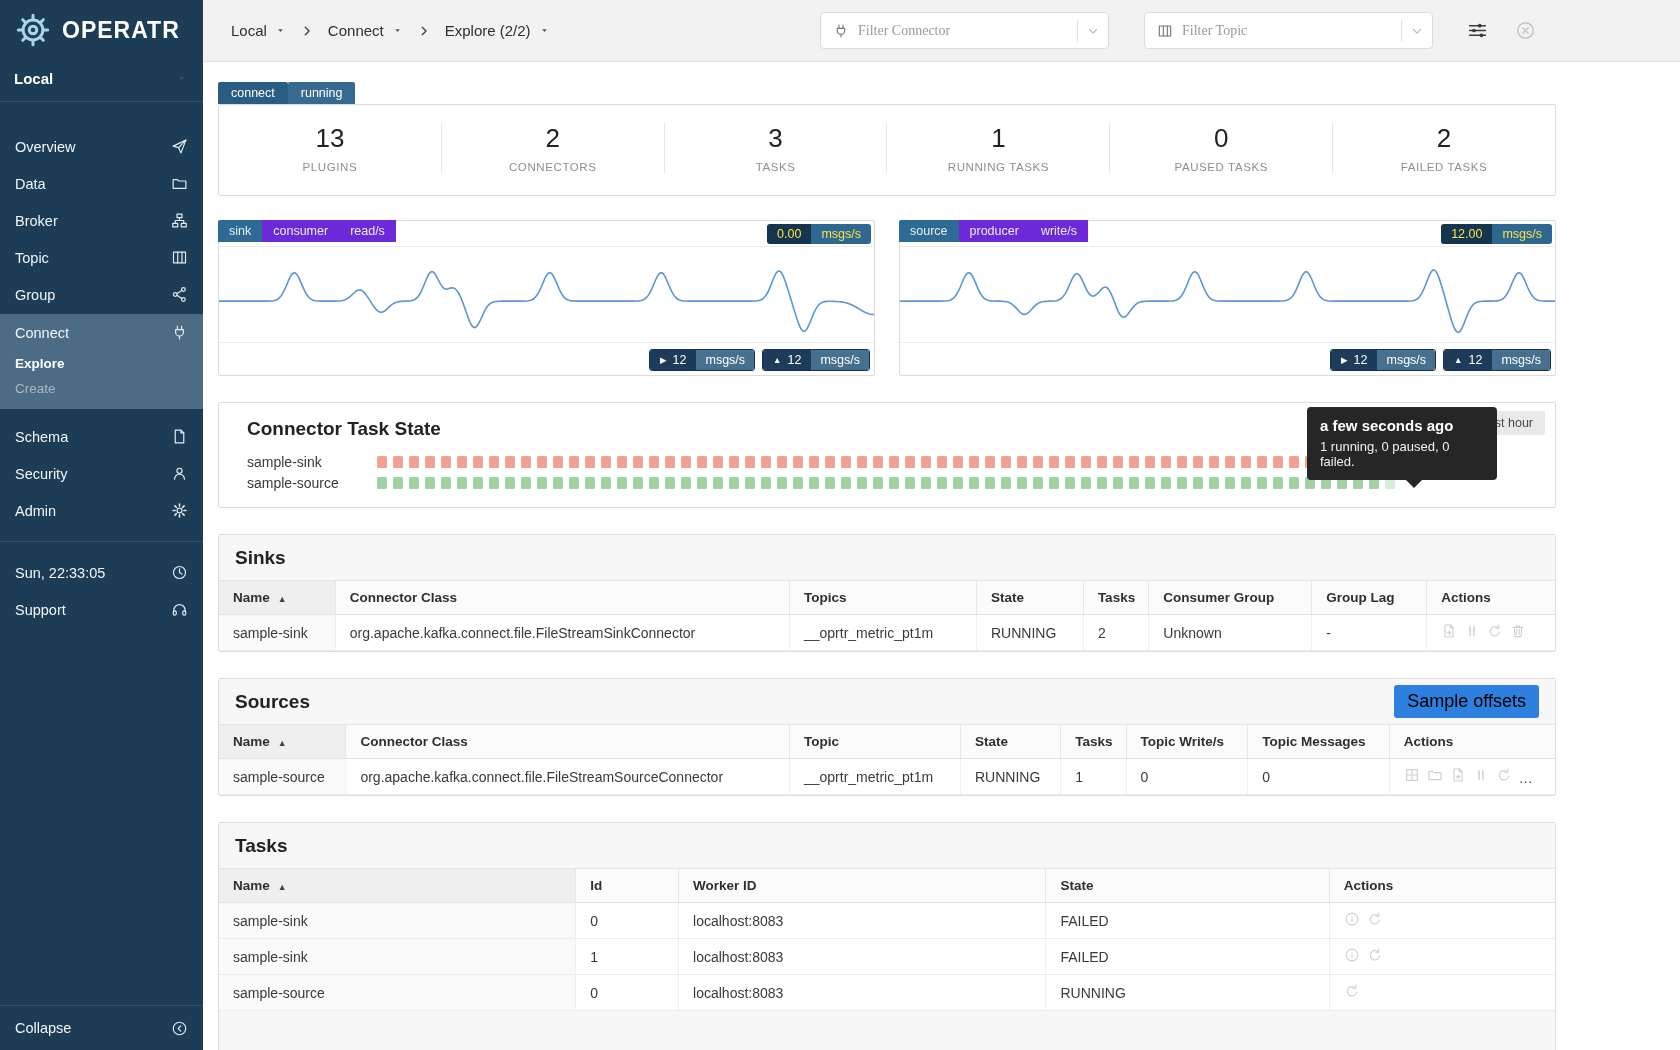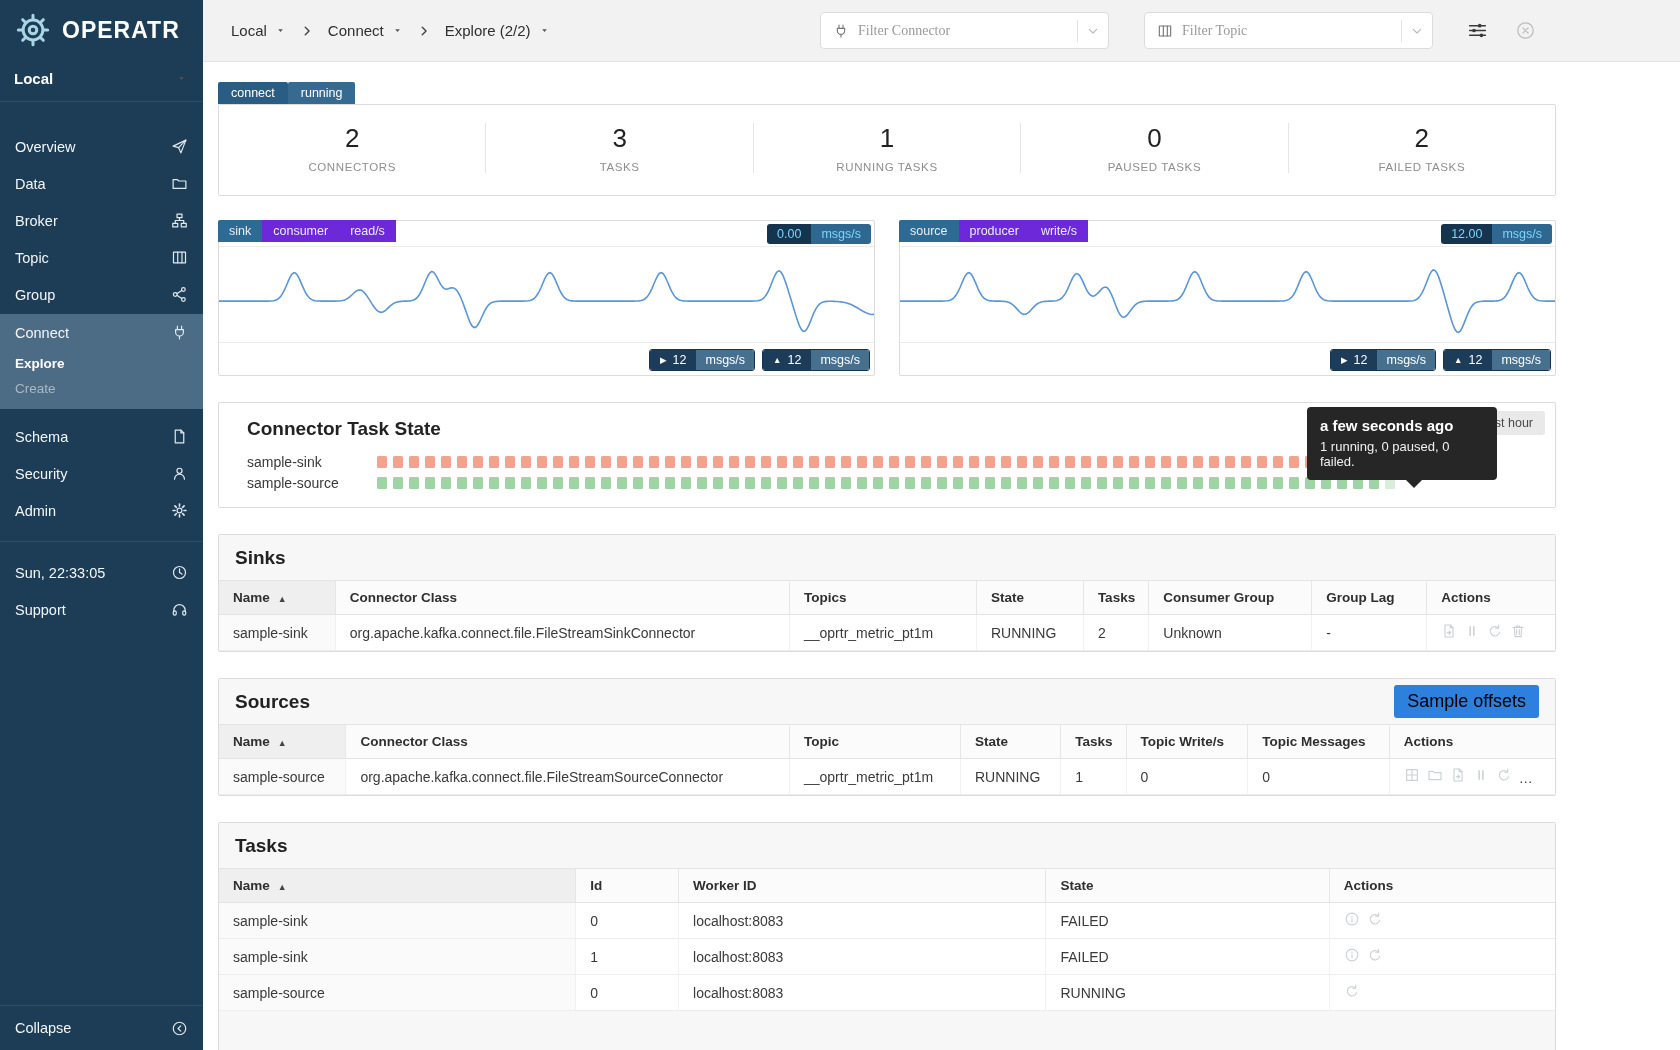--- a/index.html
+++ b/index.html
@@ -69,21 +69,21 @@
   .stat:last-child{border-right:none}
   .stat .v{font-size:26px;color:#222}
   .stat .l{font-size:11.5px;color:#8e8e8e;letter-spacing:.6px;margin-top:7px}
 
   .charts-row{display:flex;gap:24px;margin-bottom:26px}
   .chart-card{flex:1;height:156px;position:relative}
   .chart-tags{position:absolute;top:-1px;left:-1px;display:flex}
   .ctag{padding:4px 11px;font-size:12.5px;color:#e8eef3;cursor:pointer}
   .ctag.primary{background:#2e6b94;border-radius:2px 0 0 0}
   .ctag.dark{background:#6d28d9}
-  .chart-current{position:absolute;top:3px;right:3px;display:flex;font-size:12.5px;color:#7dd3fc;
+  .chart-current{position:absolute;top:3px;right:3px;display:flex;font-size:12.5px;color:#fde047;
     border-radius:3px;overflow:hidden}
   .chart-current .cv{background:#15344e;padding:3px 10px}
   .chart-current .cu{background:#2e6890;padding:3px 10px}
   .chart-plot{position:absolute;top:25px;left:0;right:0;height:97px;border-top:1px solid #ececec;border-bottom:1px solid #ececec}
   .chart-plot svg{width:100%;height:100%;display:block}
   .chart-footer{position:absolute;bottom:4px;right:4px;display:flex;gap:7px}
   .cbadge{display:flex;font-size:12.5px;color:#fff;border:1px solid #16344f;border-radius:3px;overflow:hidden}
   .cbadge .bv{background:#1c3c5a;padding:3px 10px;display:flex;align-items:center;gap:6px}
   .cbadge .bv .ar{font-size:8.5px}
   .cbadge .bu{background:#47708e;padding:3px 9px}
@@ -370,20 +370,24 @@
     </header>
 
     <div class="content">
 
       <div class="summary-tabs">
           <span class="stab t0">connect</span>
           <span class="stab t1">running</span>
         </div>
       <section class="card summary-card">
         <div class="stats-row">
+            <div class="stat">
+              <div class="v">13</div>
+              <div class="l">PLUGINS</div>
+            </div>
             <div class="stat">
               <div class="v">2</div>
               <div class="l">CONNECTORS</div>
             </div>
             <div class="stat">
               <div class="v">3</div>
               <div class="l">TASKS</div>
             </div>
             <div class="stat">
               <div class="v">1</div>

